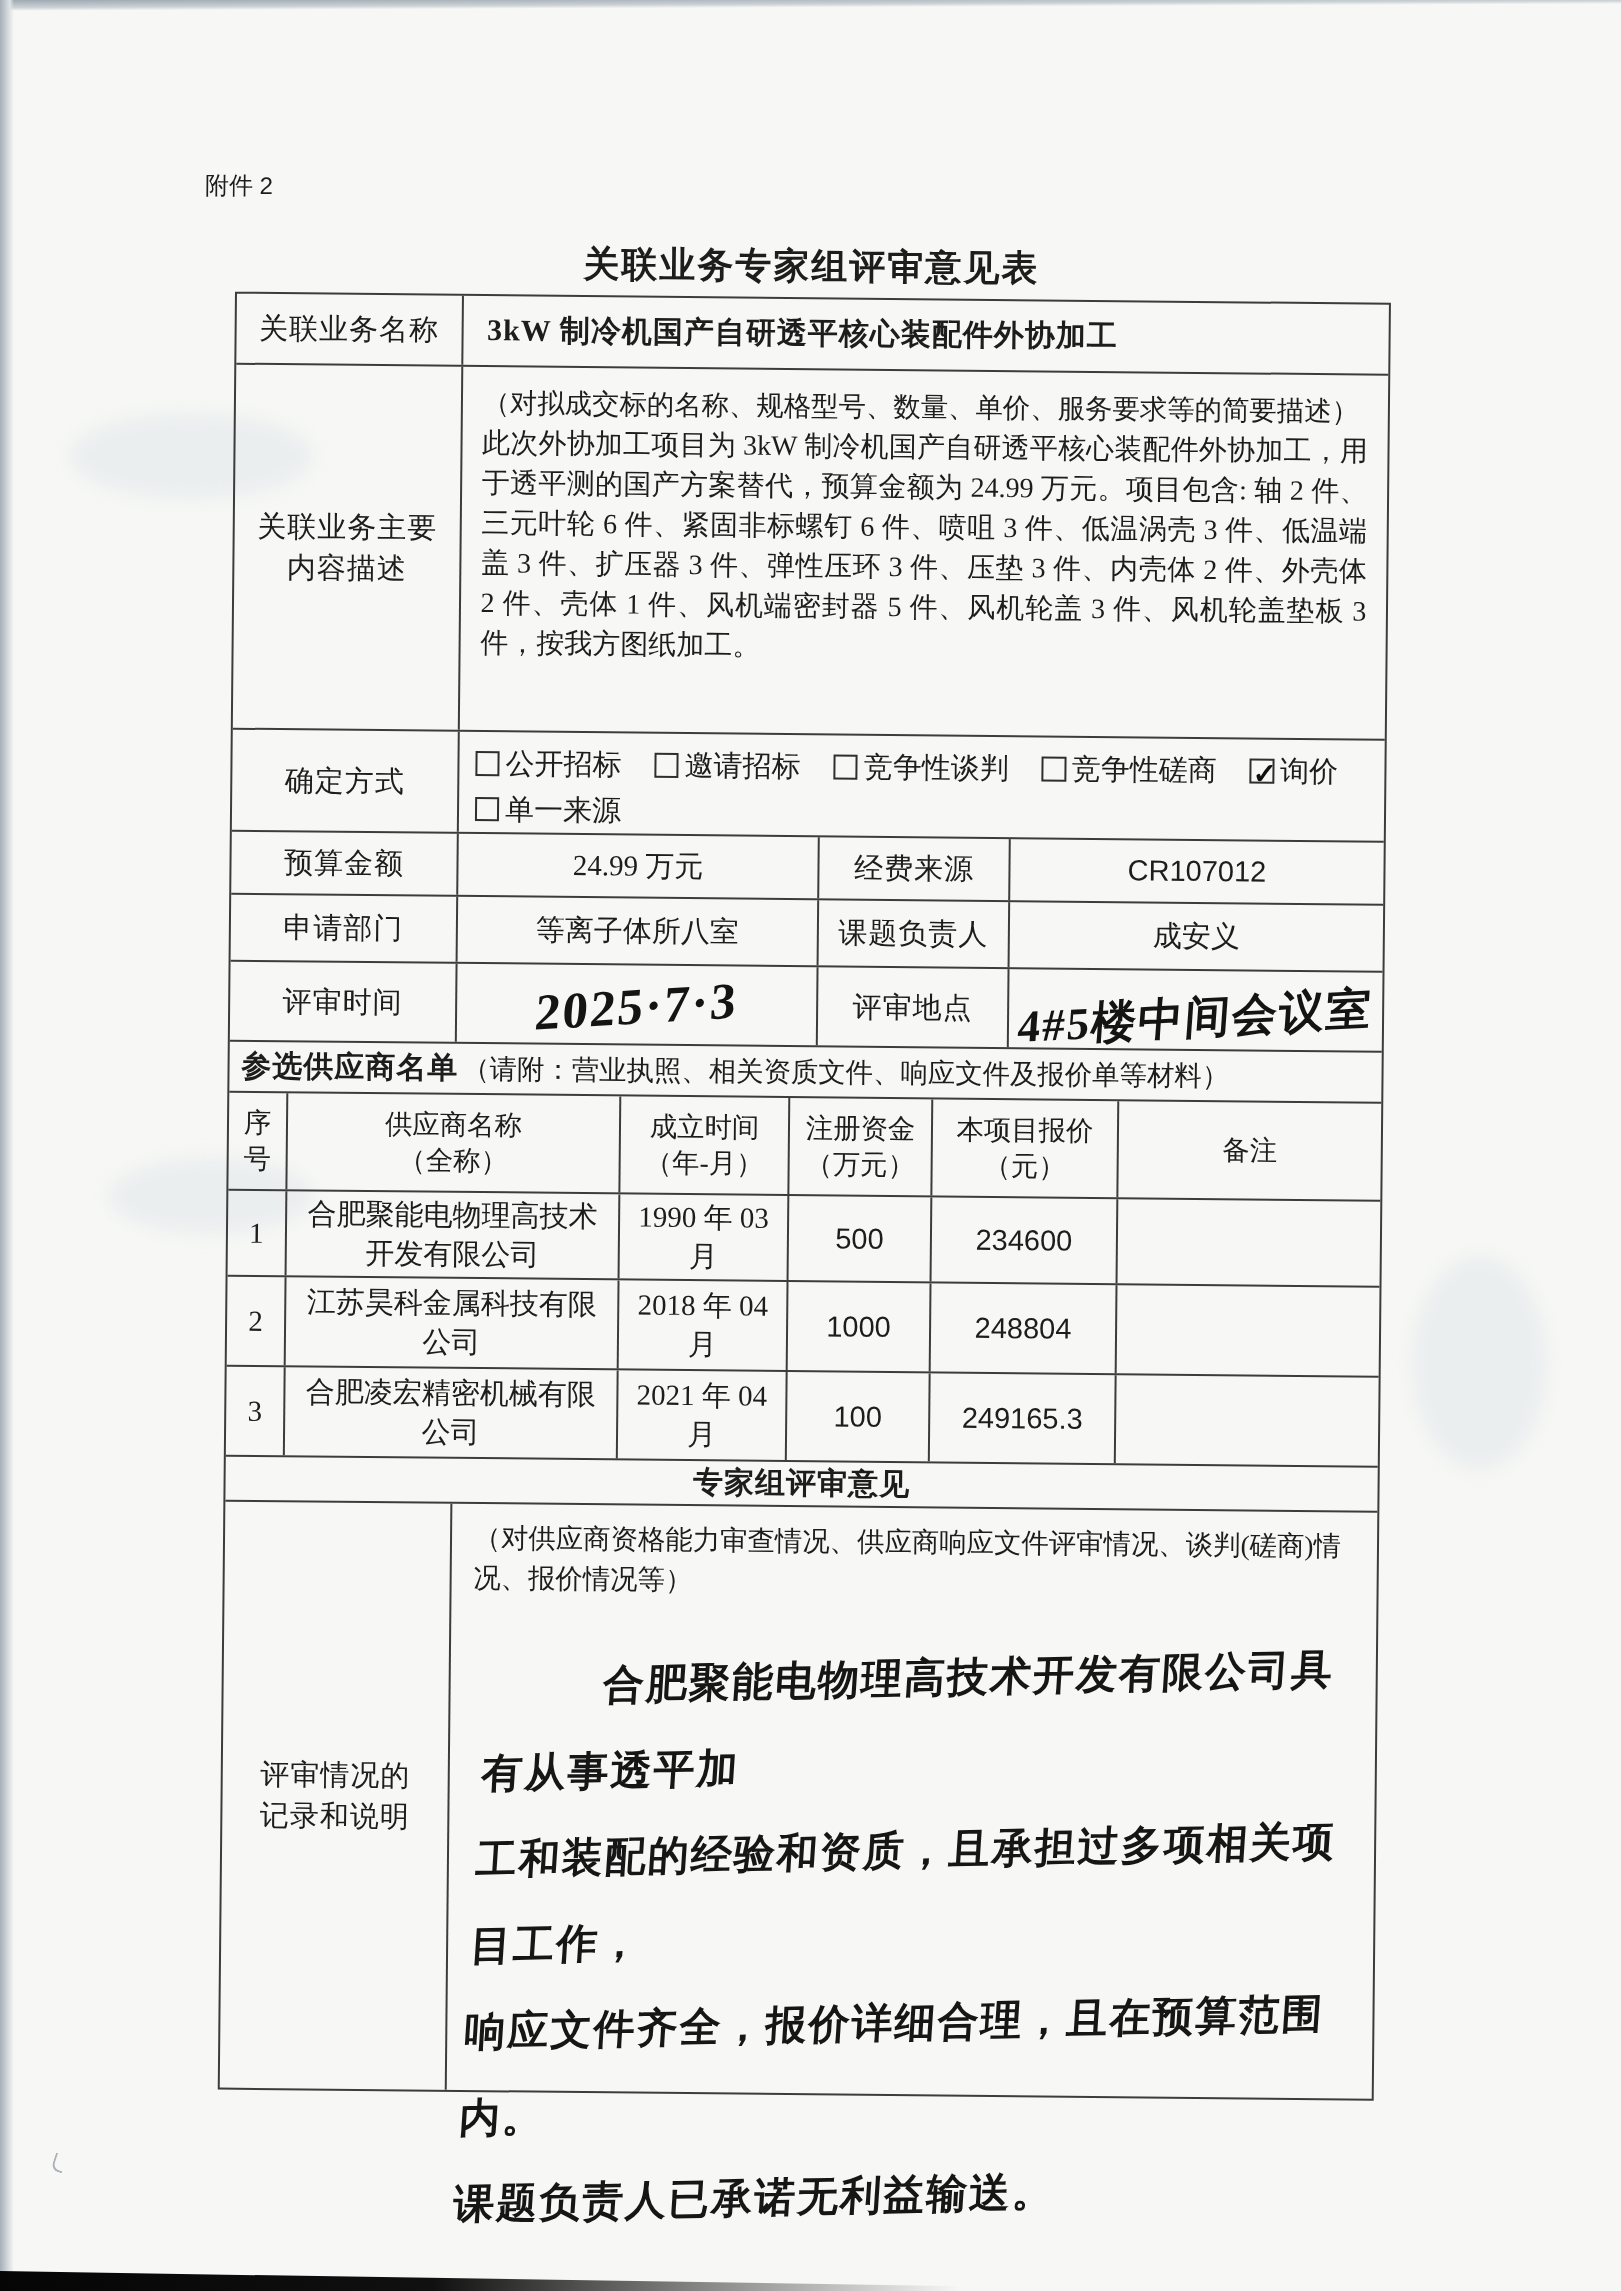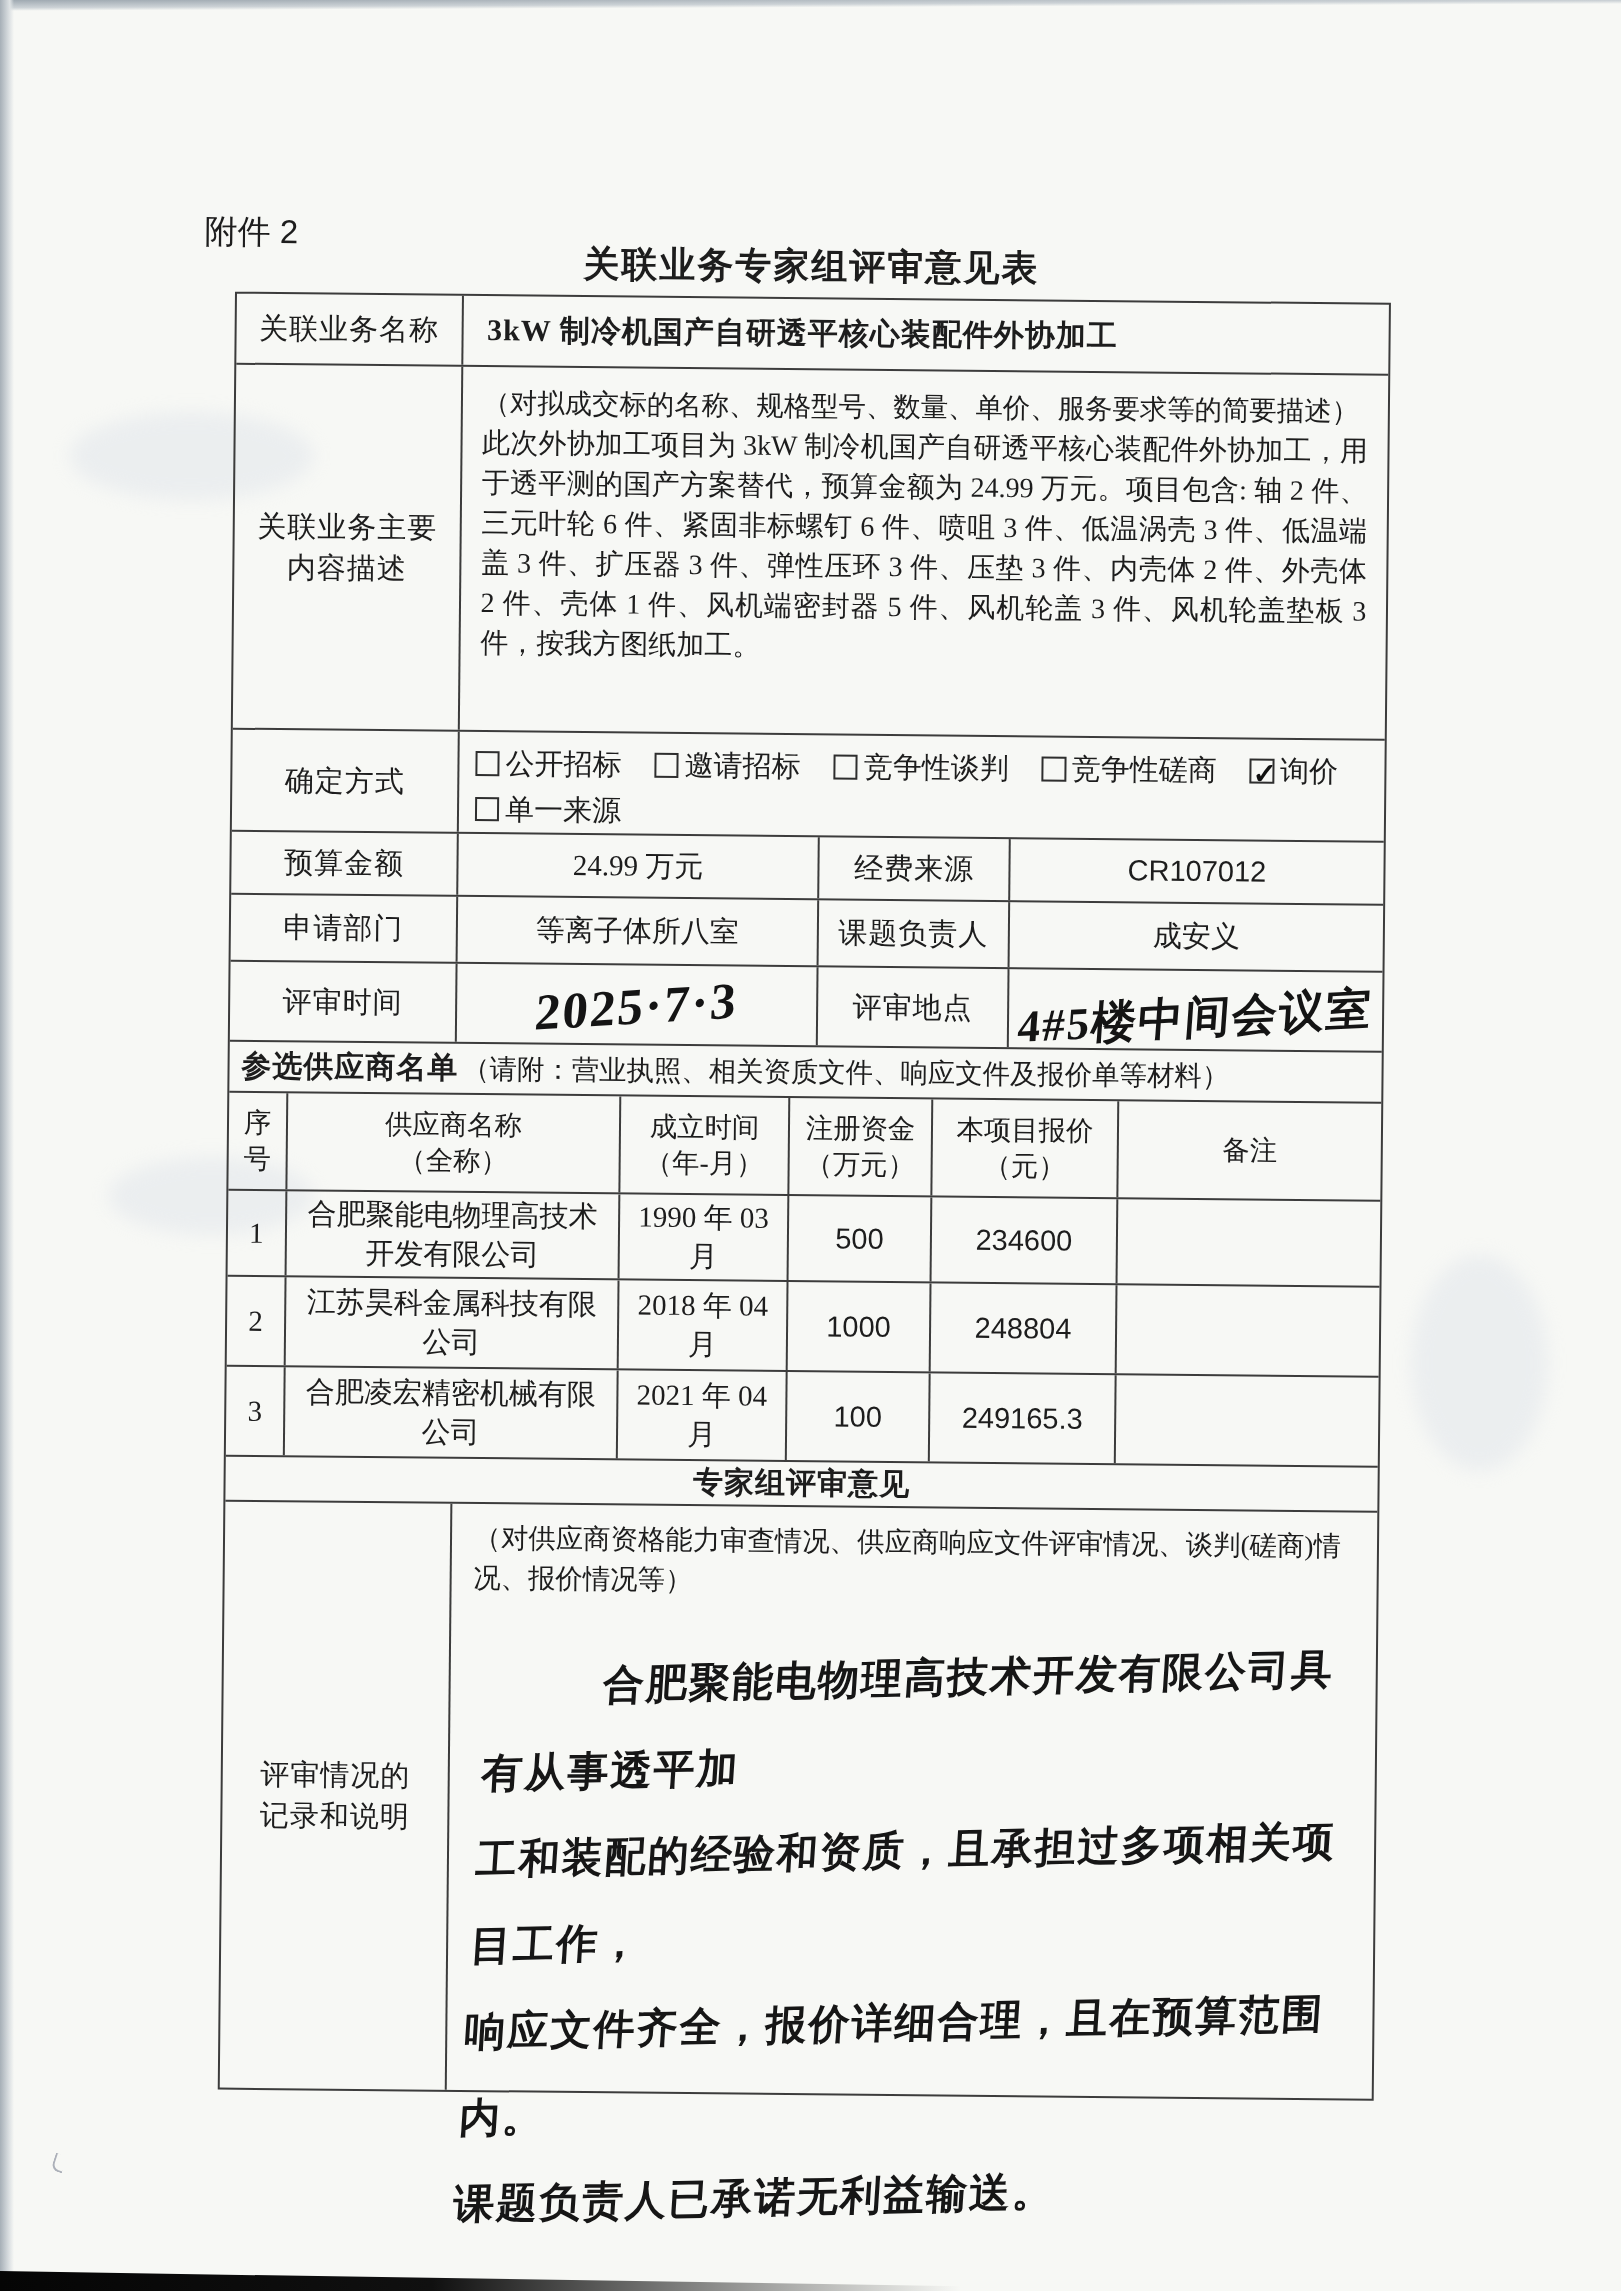--- a/index.html
+++ b/index.html
@@ -23,22 +23,22 @@
     border-left:2px solid #8d93a0;border-bottom:2px solid #8d93a0;
     border-radius:0 0 0 7.8px;transform:rotate(18deg);opacity:.7;}
   .ghost{position:absolute;border-radius:50%;filter:blur(8.8px);opacity:.45;background:#dde2e9;}
   .g1{left:69px;top:412px;width:245px;height:88px;}
   .g2{left:108px;top:1157px;width:206px;height:78px;}
   .g3{left:1411px;top:1255px;width:137px;height:216px;}
 
   
   .sheet{position:absolute;left:0;top:0;width:1621px;height:2292px;
     transform:rotate(0.55deg);transform-origin:686px 294px;}
-  .attachment{position:absolute;left:204px;top:174px;font-size:33px;
-    font-family:"Liberation Sans","DejaVu Sans",sans-serif;font-weight:500;margin-top:40px;}
+  .attachment{position:absolute;left:204px;top:174px;font-size:24px;
+    font-family:"Liberation Sans","DejaVu Sans",sans-serif;font-weight:500;}
   .doc-title{position:absolute;left:235px;top:241px;width:1152px;text-align:center;
     font-size:36px;font-weight:bold;letter-spacing:2px;
     font-family:"Liberation Sans","DejaVu Sans",sans-serif;}
 
   .form{position:absolute;left:235px;top:296px;width:1152px;
     border:2px solid #3c3c3c;background:rgba(255,255,255,0.0);}
   .row{display:flex;border-top:2px solid #3c3c3c;box-sizing:border-box;}
   .row:first-child{border-top:none;}
   .cell{border-left:2px solid #3c3c3c;box-sizing:border-box;position:relative;}
   .cell:first-child{border-left:none;}

